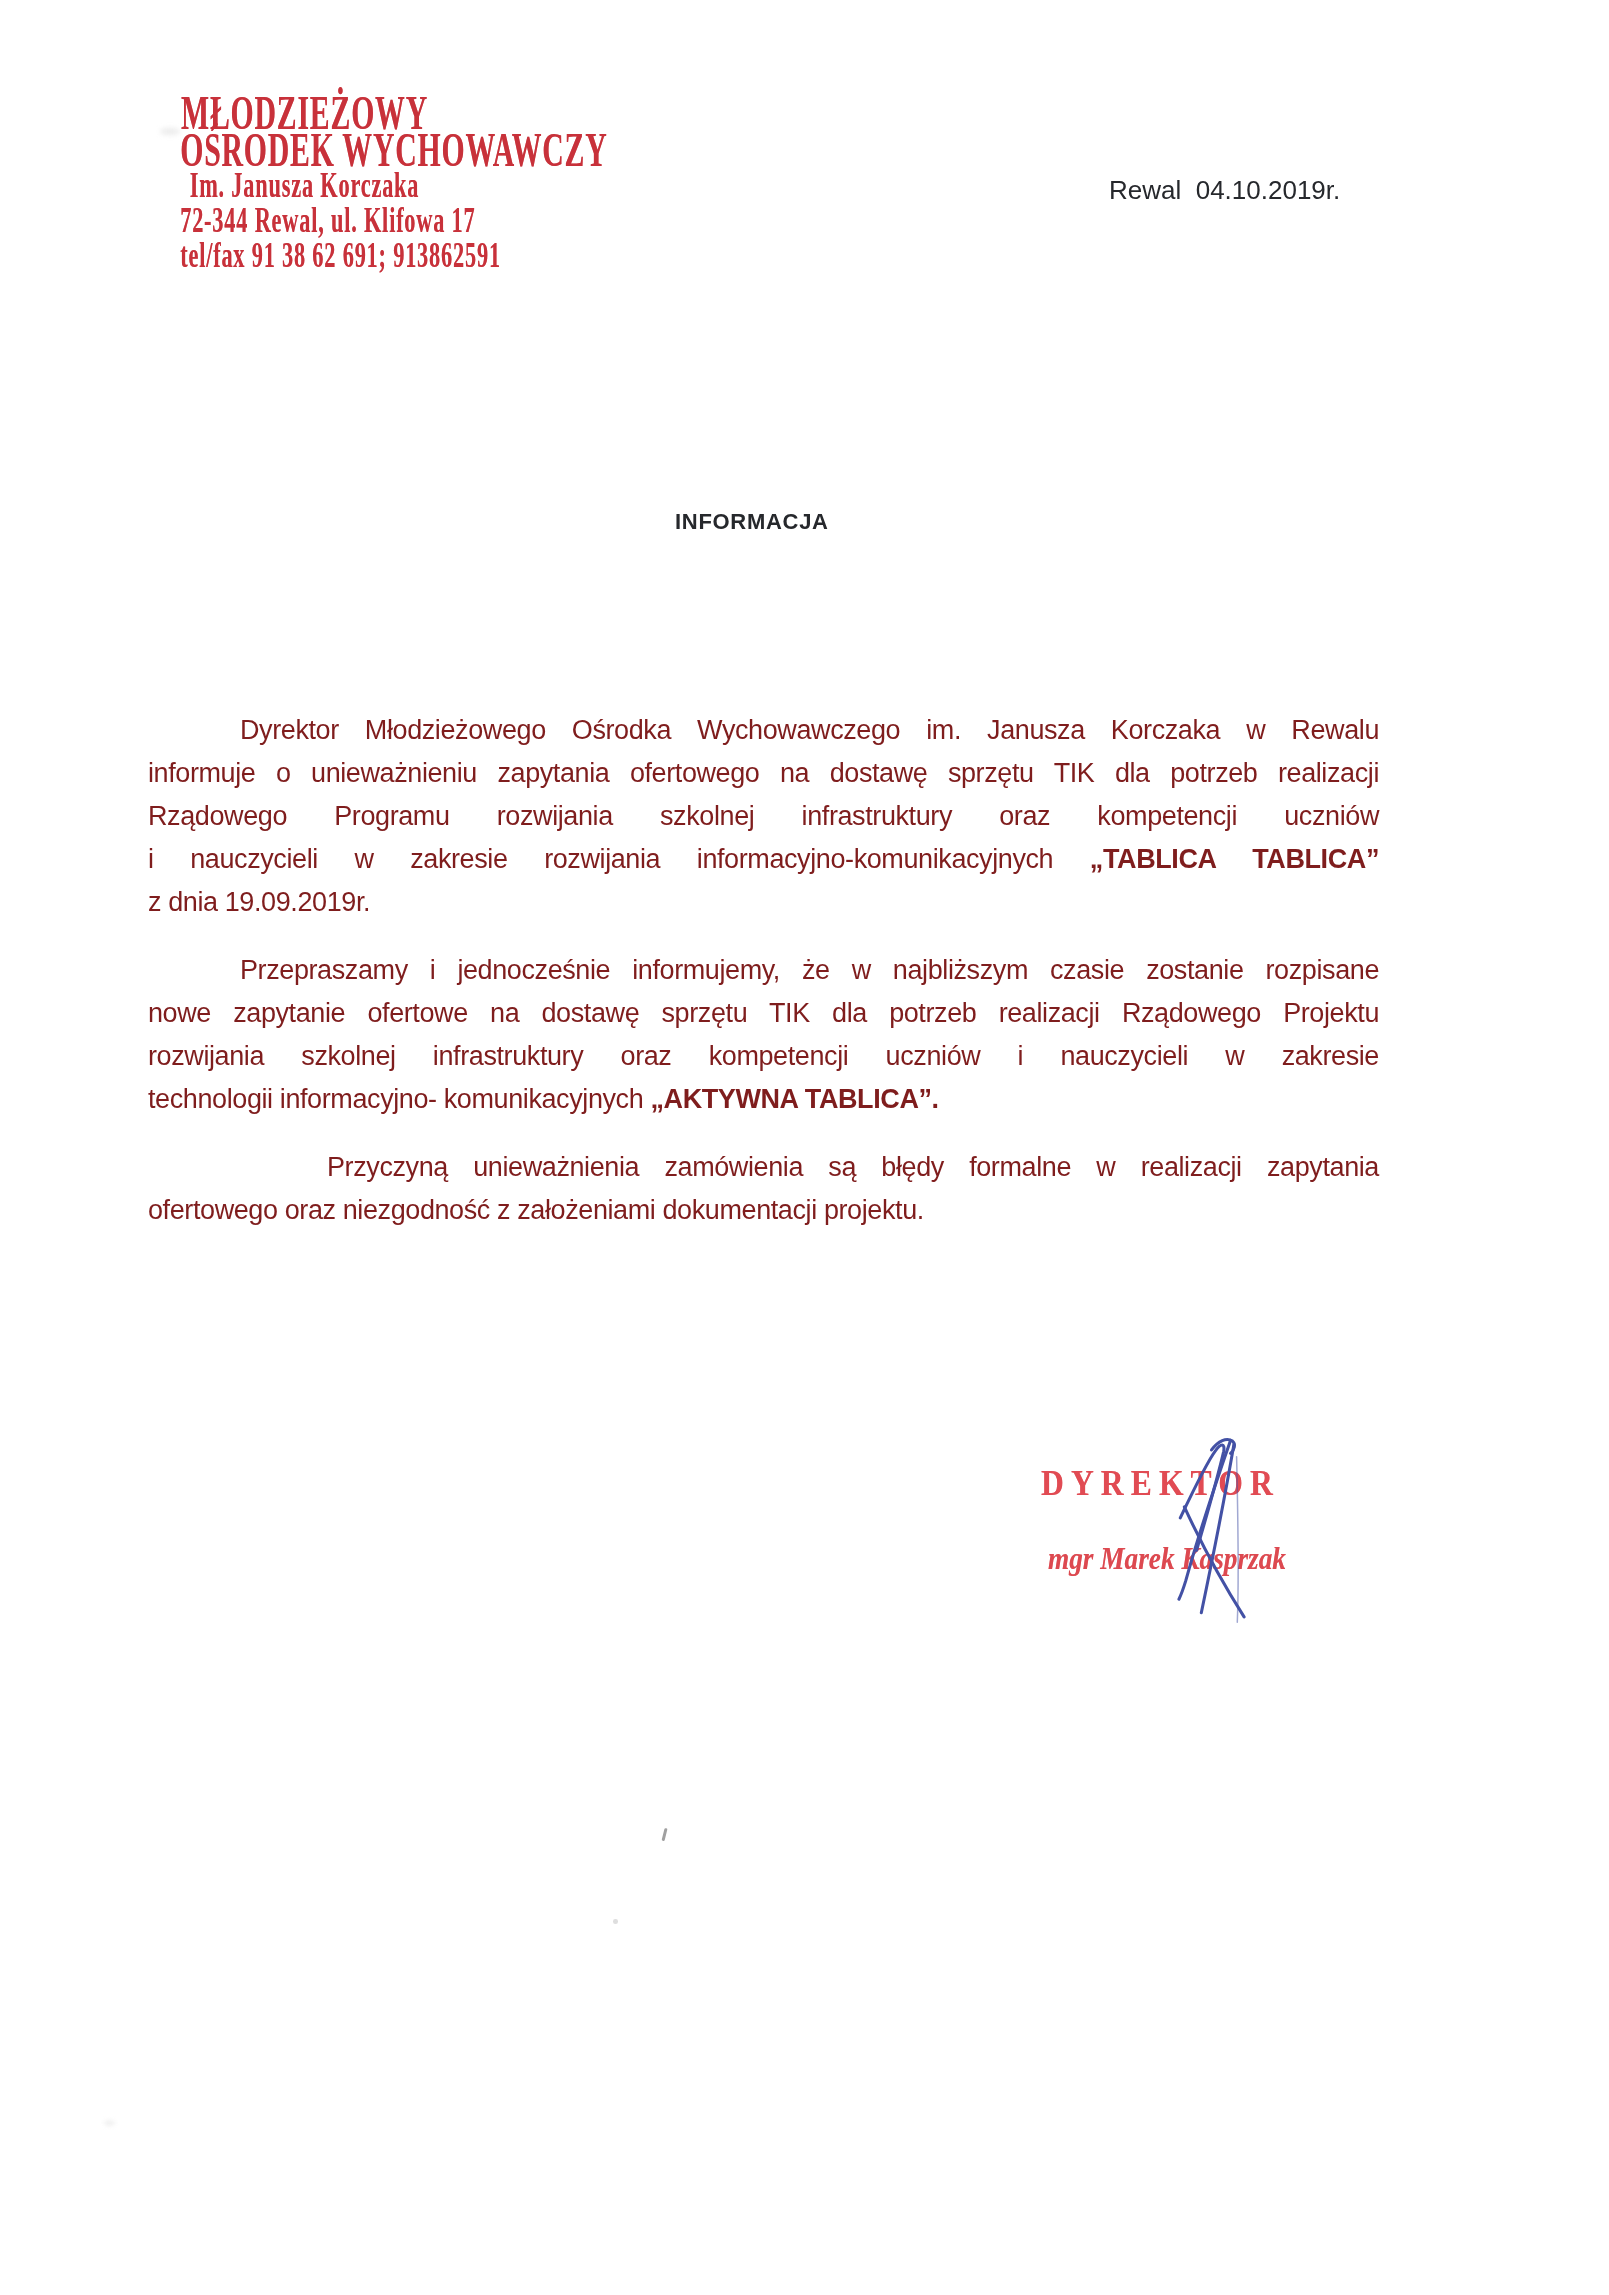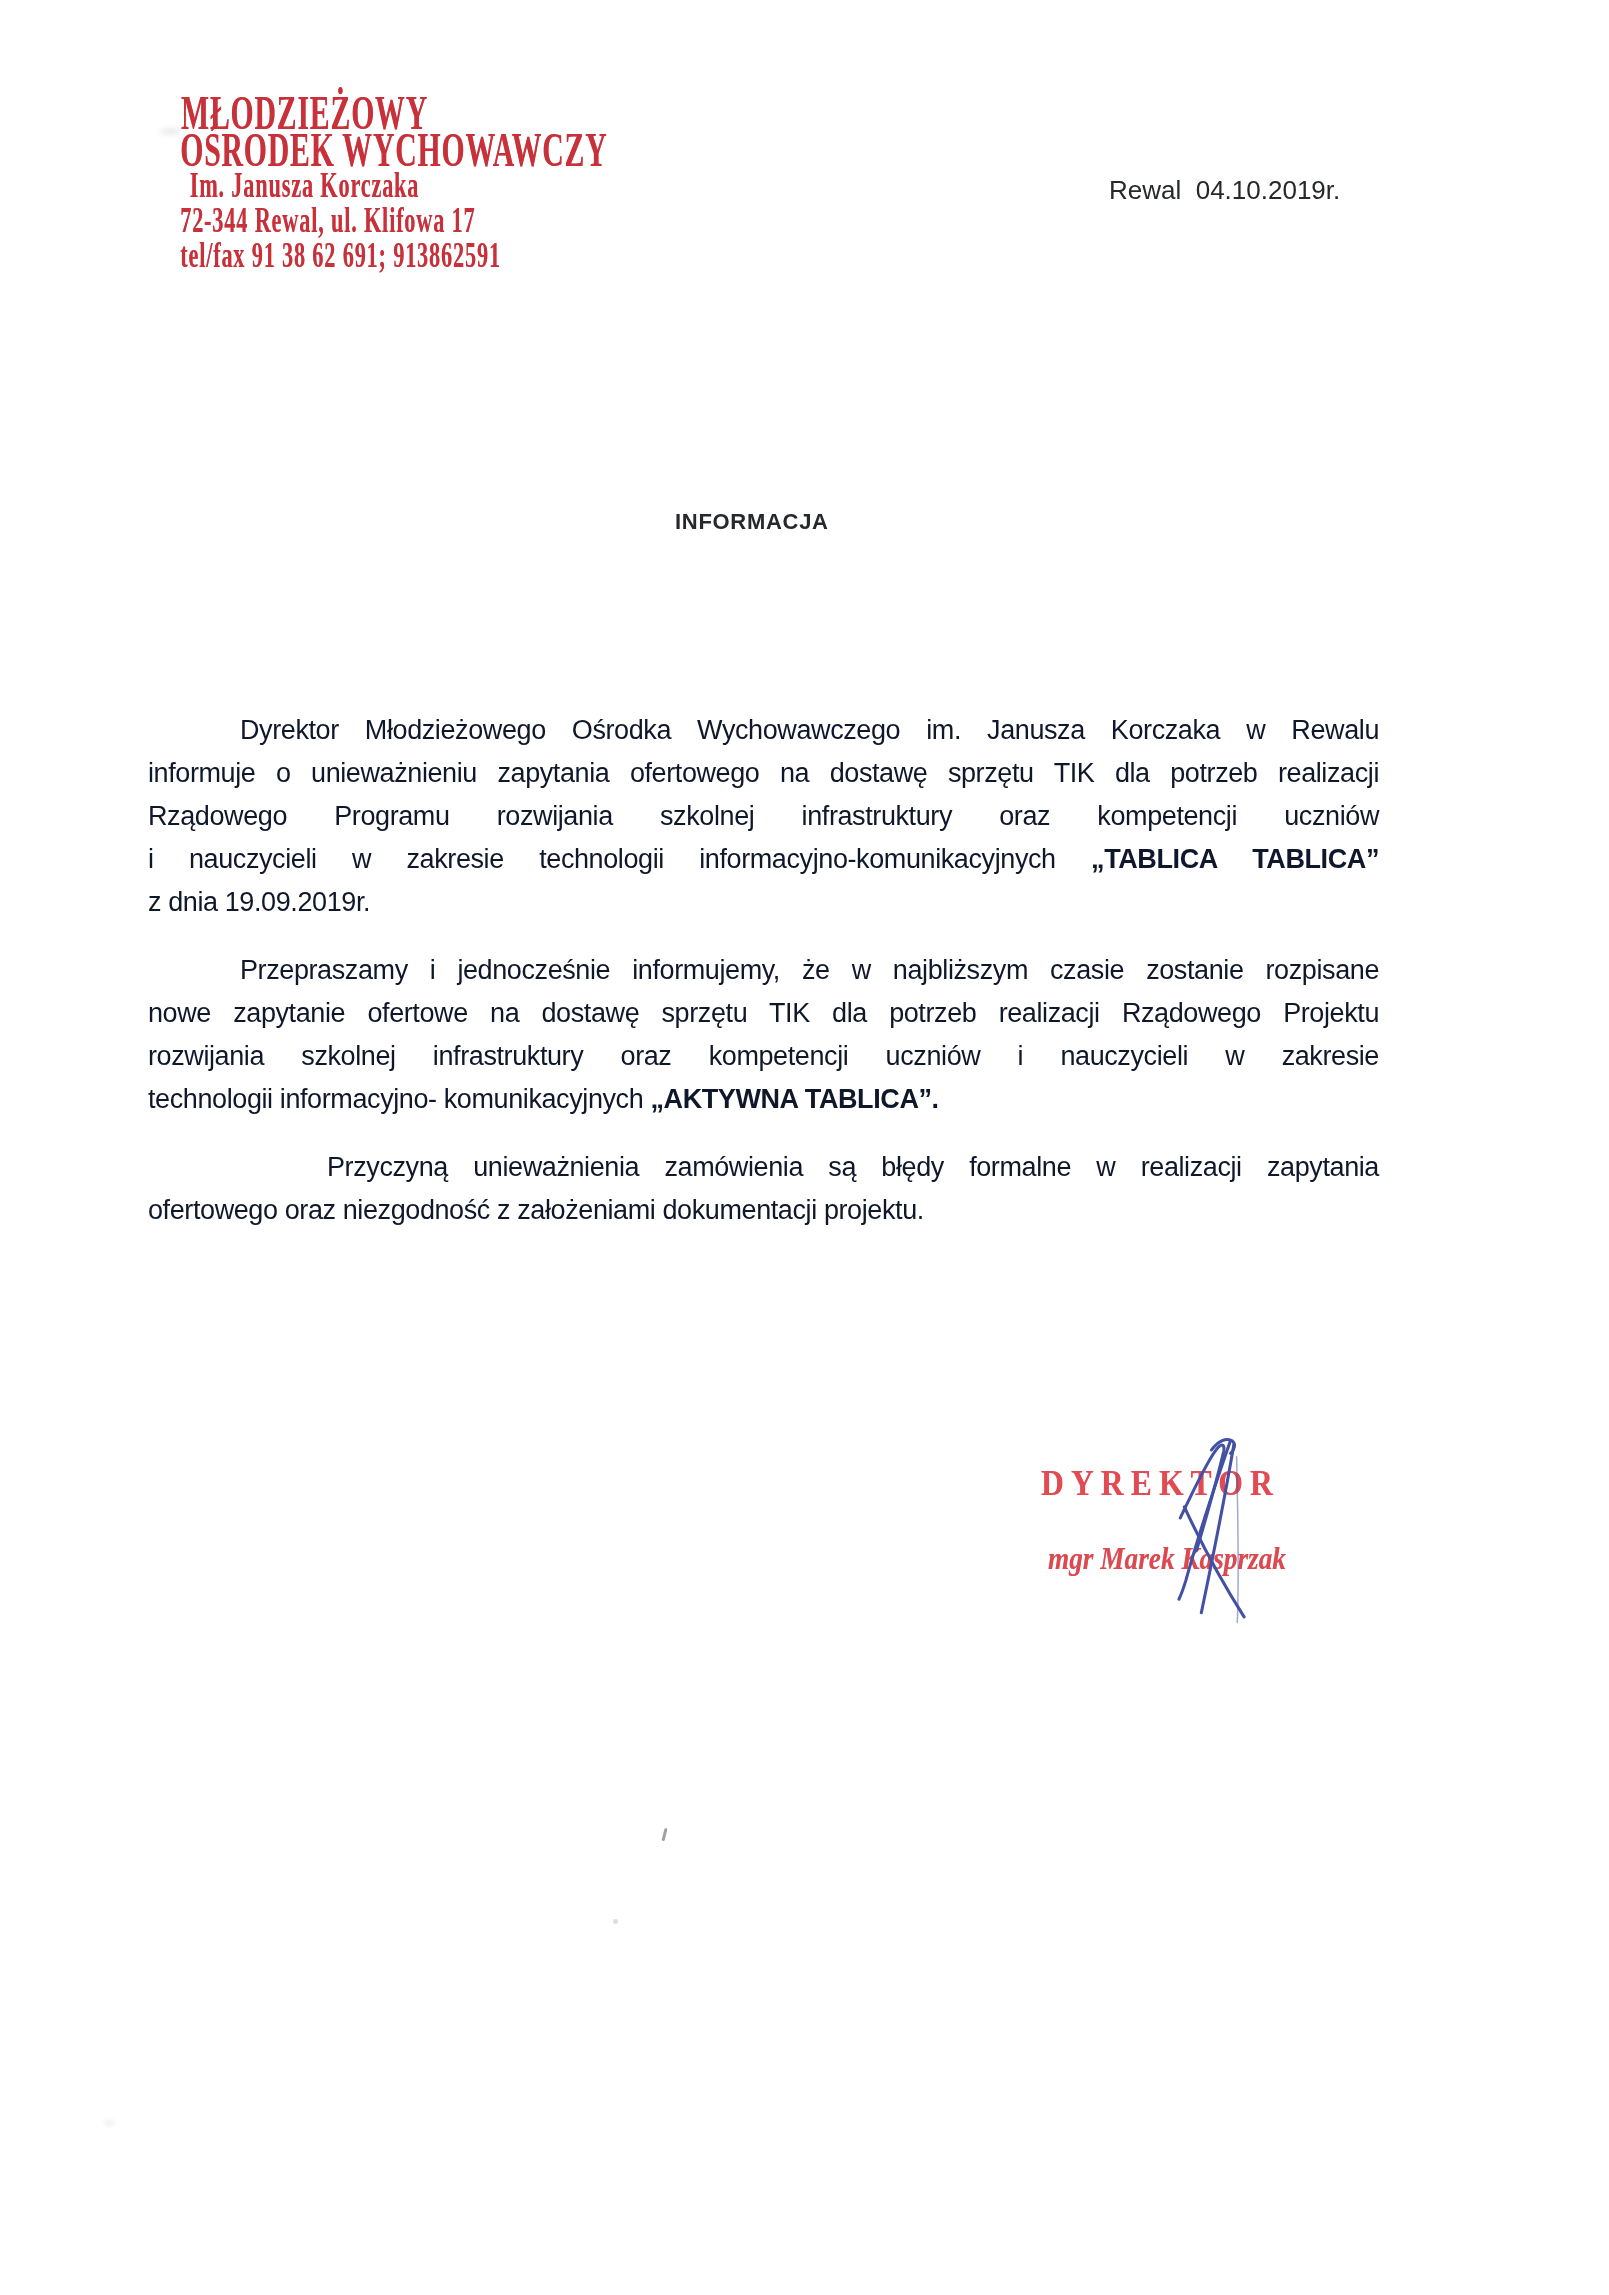--- a/index.html
+++ b/index.html
@@ -54,21 +54,21 @@
 
   
   .body-text {
     position: absolute;
     left: 148px;
     top: 709px;
     width: 1231px;
     font-size: 27px;
     line-height: 43px;
     letter-spacing: -0.4px;
-    color: #0f172a;
+    color: #7f1d1d;
   }
   .para { margin: 0 0 25px 0; }
   .line { display: block; text-align: justify; }
   .jfull { text-align-last: justify; }
   .ind-a { padding-left: 92px; }
   .ind-b { padding-left: 179px; }
   .line b { font-weight: bold; }
 
   
   .sig-stamp-title {
@@ -168,21 +168,21 @@
 
   <div class="dateline">Rewal  04.10.2019r.</div>
 
   <div class="doc-title">INFORMACJA</div>
 
   <div class="body-text">
     <div class="para">
       <span class="line jfull ind-a"><span>Dyrektor Młodzieżowego Ośrodka Wychowawczego im. Janusza Korczaka w Rewalu</span><b></b></span>
       <span class="line jfull"><span>informuje o unieważnieniu zapytania ofertowego na dostawę sprzętu TIK dla potrzeb realizacji</span><b></b></span>
       <span class="line jfull"><span>Rządowego Programu rozwijania szkolnej infrastruktury oraz kompetencji uczniów</span><b></b></span>
-      <span class="line jfull"><span>i nauczycieli w zakresie technologii informacyjno-komunikacyjnych </span><b>„TABLICA TABLICA”</b></span>
+      <span class="line jfull"><span>i nauczycieli w zakresie rozwijania informacyjno-komunikacyjnych </span><b>„TABLICA TABLICA”</b></span>
       <span class="line"><span>z dnia 19.09.2019r.</span><b></b></span>
     </div>
     <div class="para">
       <span class="line jfull ind-a"><span>Przepraszamy i jednocześnie informujemy, że w najbliższym czasie zostanie rozpisane</span><b></b></span>
       <span class="line jfull"><span>nowe zapytanie ofertowe na dostawę sprzętu TIK dla potrzeb realizacji Rządowego Projektu</span><b></b></span>
       <span class="line jfull"><span>rozwijania szkolnej infrastruktury oraz kompetencji uczniów i nauczycieli w zakresie</span><b></b></span>
       <span class="line"><span>technologii informacyjno- komunikacyjnych </span><b>„AKTYWNA TABLICA”.</b></span>
     </div>
     <div class="para">
       <span class="line jfull ind-b"><span>Przyczyną unieważnienia zamówienia są błędy formalne w realizacji zapytania</span><b></b></span>

